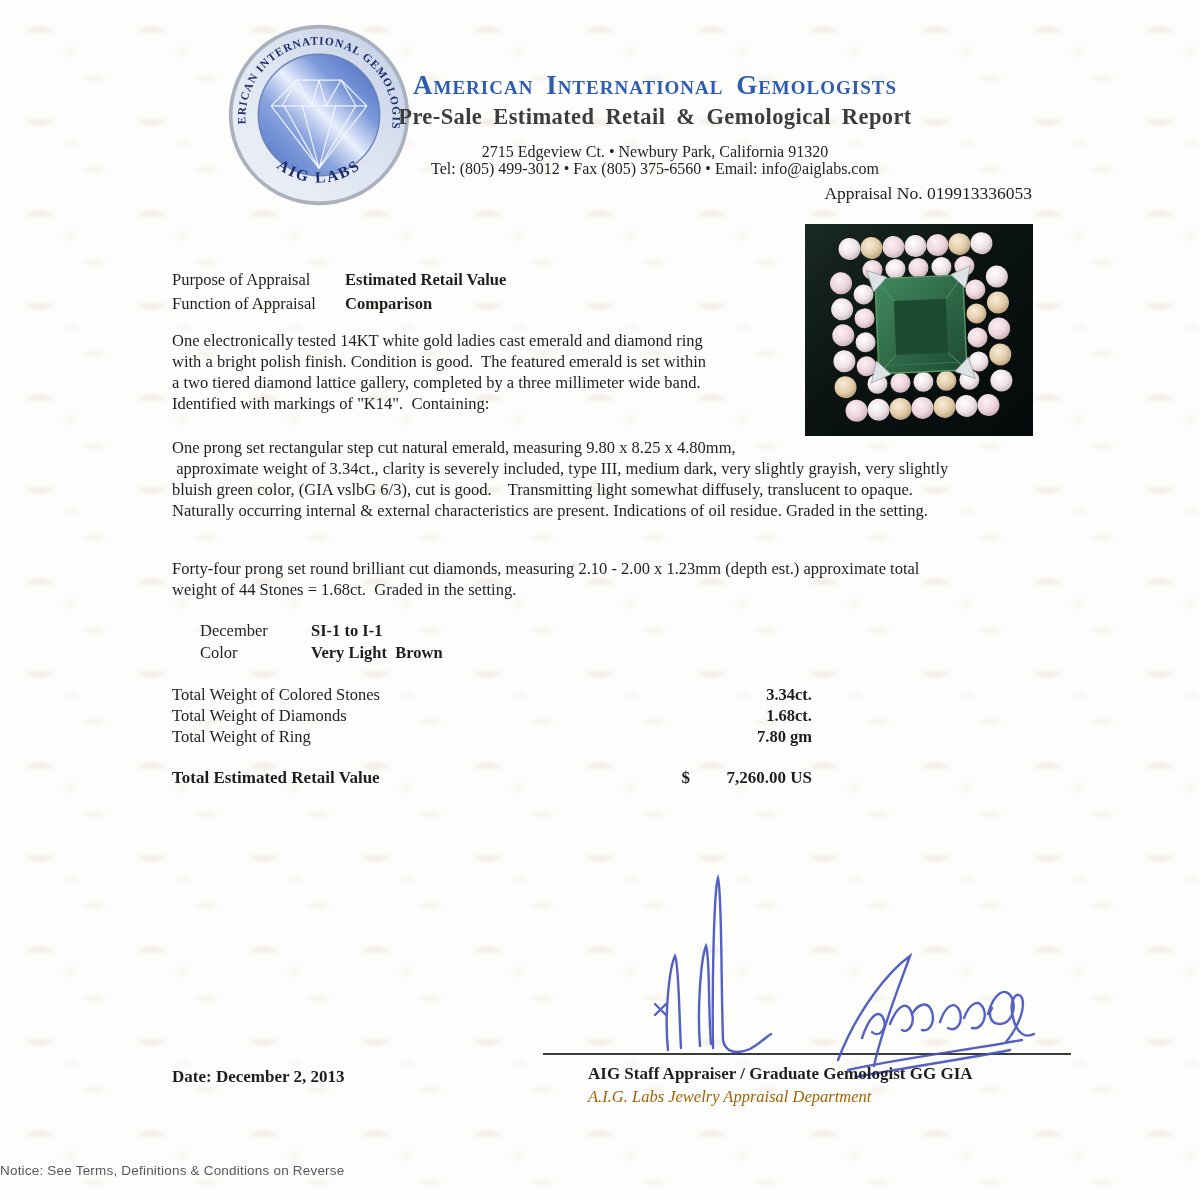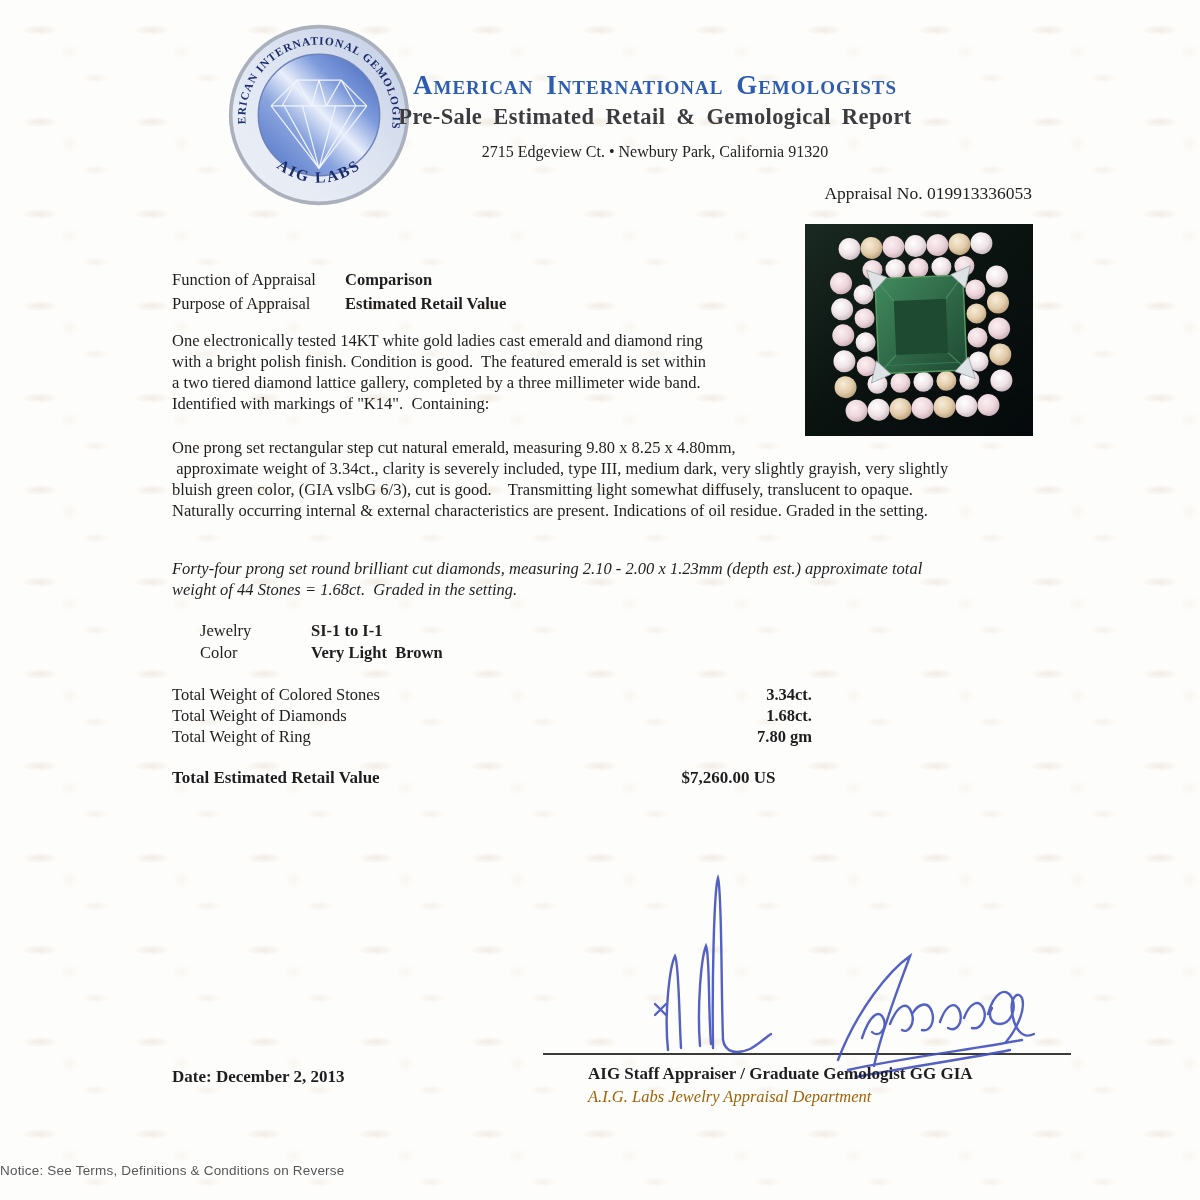--- a/index.html
+++ b/index.html
@@ -41,32 +41,32 @@
   .photo svg { display:block; }
 
   
   .meta { left:172px; top:268px; font-size:16.5px; line-height:24px; }
   .meta .lbl { display:inline-block; width:173px; }
   .meta .val { font-weight:bold; }
 
   .para { font-size:16.5px; line-height:21px; }
   .p-desc { left:172px; top:330px; width:680px; }
   .p-emerald { left:172px; top:437px; width:905px; }
-  .p-diamond { left:172px; top:558px; width:940px;font-style:italic; }
+  .p-diamond { left:172px; top:558px; width:940px; }
 
   .grades { left:200px; top:620px; font-size:16.5px; line-height:21.5px; }
   .grades .lbl { display:inline-block; width:111px; }
   .grades .val { font-weight:bold; }
 
   .totals { left:172px; top:684px; width:640px; font-size:16.5px; }
   .t-row { display:flex; line-height:21px;justify-content:center; }
   .t-row .t-val { margin-left:auto; font-weight:bold; }
   .grand { left:172px; top:767px; width:640px; display:flex; font-size:17px; font-weight:bold; line-height:21px; }
   .grand .cur { margin-left:auto; }
-  .grand .g-val { width:122px; }
+  .grand .g-val { width:122px; text-align:right; }
 
   
   .sig-line { left:543px; top:1053px; width:528px; height:2px; background:#3b3b3b; }
   .sig-svg { left:560px; top:862px; width:500px; height:220px; }
   .date-line { left:172px; top:1067px; font-size:17px; font-weight:bold; }
   .appraiser { left:588px; top:1064px; width:470px; }
   .appraiser .t1 { font-size:17px; font-weight:bold; line-height:20px; }
   .appraiser .t2 { font-size:16.5px; font-style:italic; color:#a16207; margin-top:3px; }
 
   .notice {
@@ -115,20 +115,21 @@
         <path d="M48,90 L100,158 L152,90"></path>
         <path d="M62,90 L100,158 M82,90 L100,158 M118,90 L100,158 M140,90 L100,158"></path>
       </g>
     </svg>
   </div>
 
   <div class="abs header-block">
     <div class="org-name">American International Gemologists</div>
     <div class="report-title">Pre-Sale Estimated Retail &amp; Gemological Report</div>
     <div class="addr">2715 Edgeview Ct. • Newbury Park, California 91320</div>
+    <div class="contact">Tel: (805) 499-3012  •  Fax (805) 375-6560  •  Email: info@aiglabs.com</div>
   </div>
   <div class="abs appraisal-no">Appraisal No. 019913336053</div>
 
   <div class="abs photo">
     <svg width="228" height="212" viewBox="0 0 228 212">
       <defs>
         <linearGradient id="bgG" x1="0" y1="0" x2="1" y2="1">
           <stop offset="0" stop-color="#1a2a22"></stop>
             <stop offset="0.45" stop-color="#0b1411"></stop>
             <stop offset="1" stop-color="#05090b"></stop>
@@ -210,41 +211,41 @@
           <polygon points="168,44 148,52 162,66"></polygon>
           <polygon points="64,157 84,149 70,135"></polygon>
           <polygon points="168,157 148,149 162,135"></polygon>
         </g>
       </g>
     </svg>
   </div>
 
   <div class="abs meta">
     <div>
+      <span class="lbl">Purpose of Appraisal</span><span class="val">Estimated Retail Value</span>
+    </div>
+    <div>
       <span class="lbl">Function of Appraisal</span><span class="val">Comparison</span>
-    </div>
-    <div>
-      <span class="lbl">Purpose of Appraisal</span><span class="val">Estimated Retail Value</span>
     </div>
   </div>
 
   <div class="abs para prewrap p-desc">One electronically tested 14KT white gold ladies cast emerald and diamond ring
 with a bright polish finish. Condition is good.  The featured emerald is set within
 a two tiered diamond lattice gallery, completed by a three millimeter wide band.
 Identified with markings of "K14".  Containing:</div>
   <div class="abs para prewrap p-emerald">One prong set rectangular step cut natural emerald, measuring 9.80 x 8.25 x 4.80mm,
  approximate weight of 3.34ct., clarity is severely included, type III, medium dark, very slightly grayish, very slightly
 bluish green color, (GIA vslbG 6/3), cut is good.    Transmitting light somewhat diffusely, translucent to opaque.
 Naturally occurring internal &amp; external characteristics are present. Indications of oil residue. Graded in the setting.</div>
   <div class="abs para prewrap p-diamond">Forty-four prong set round brilliant cut diamonds, measuring 2.10 - 2.00 x 1.23mm (depth est.) approximate total
 weight of 44 Stones = 1.68ct.  Graded in the setting.</div>
 
   <div class="abs grades">
     <div>
-      <span class="lbl">Jewelry</span><span class="val prewrap">SI-1 to I-1</span>
+      <span class="lbl">December</span><span class="val prewrap">SI-1 to I-1</span>
     </div>
     <div>
       <span class="lbl">Color</span><span class="val prewrap">Very Light  Brown</span>
     </div>
   </div>
 
   <div class="abs totals">
     <div class="t-row">
       <span>Total Weight of Colored Stones</span>
       <span class="t-val">3.34ct.</span>

